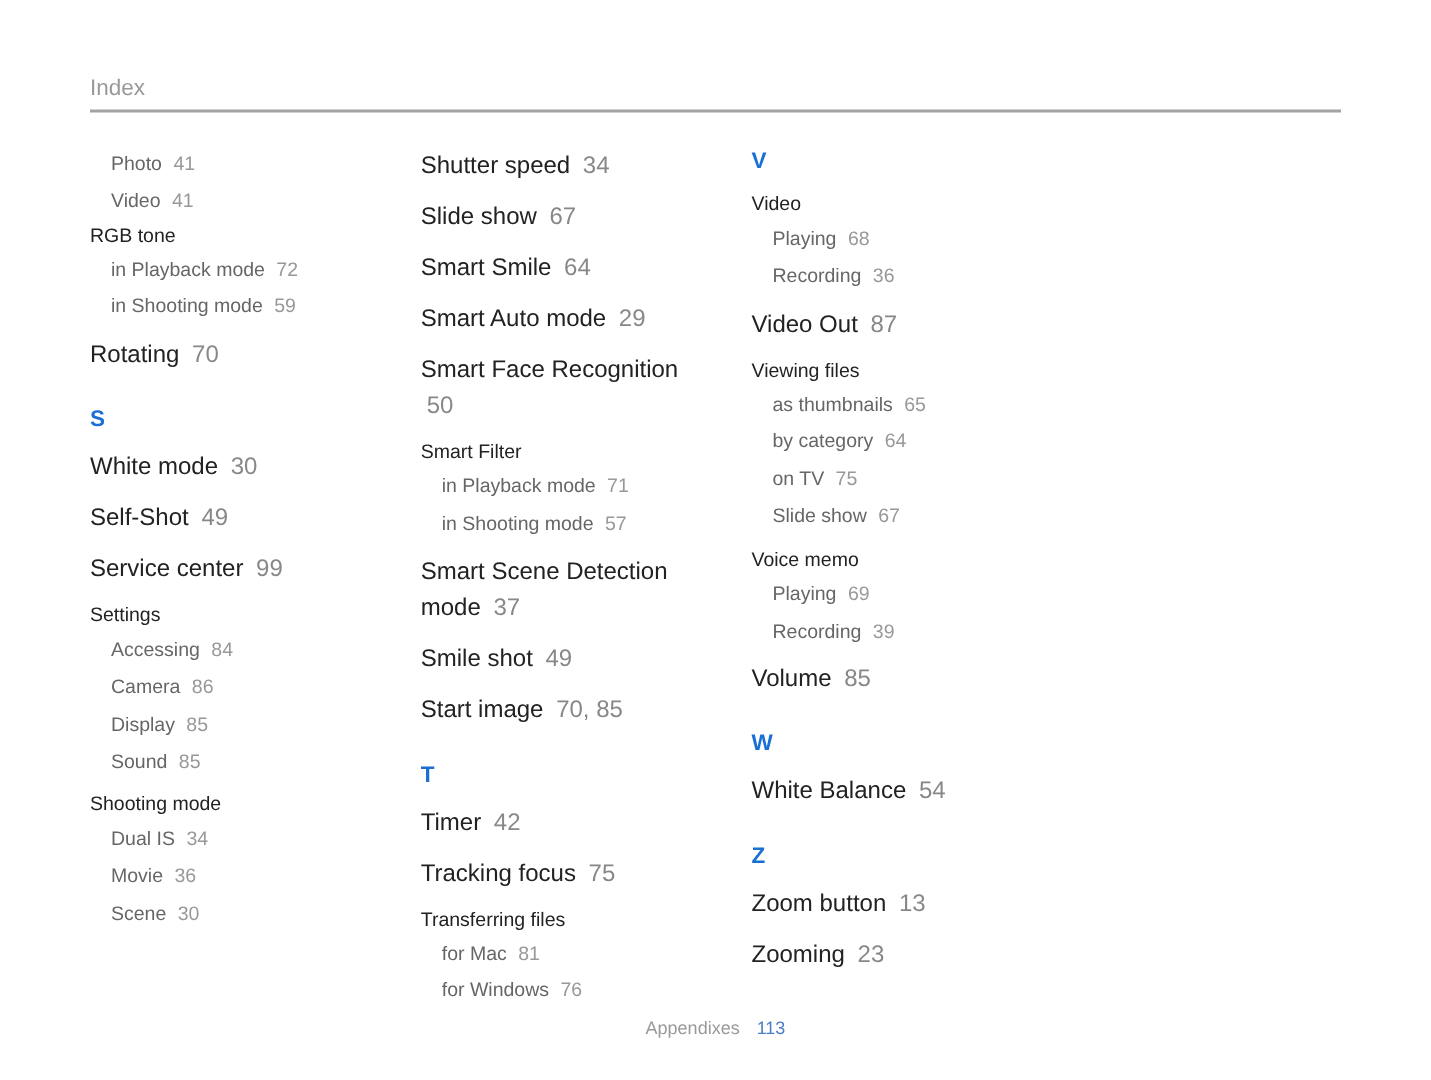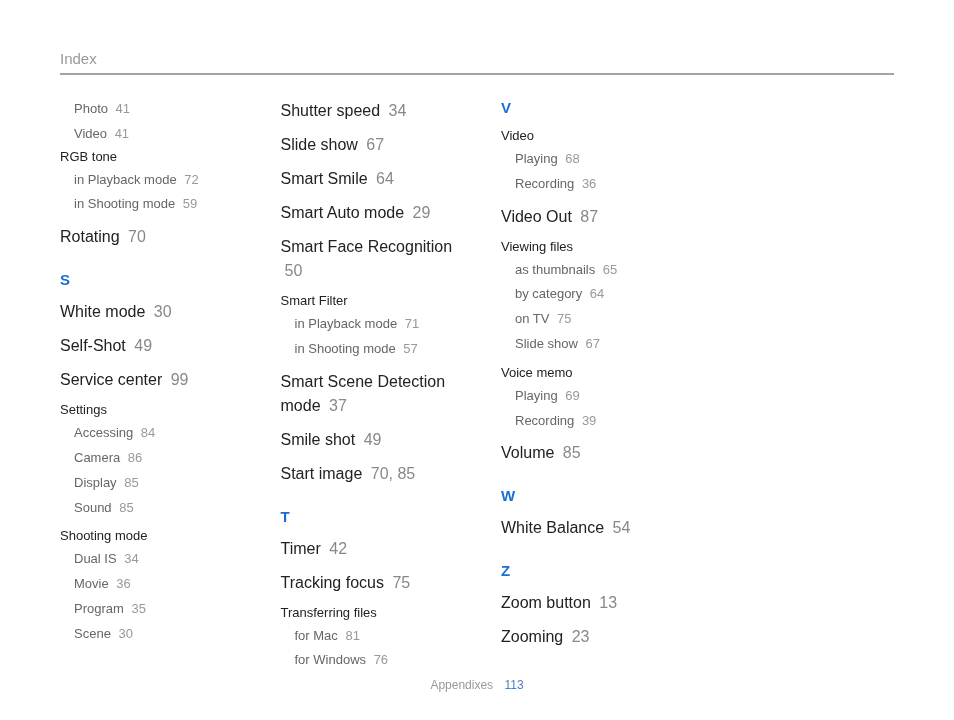--- a/index.html
+++ b/index.html
@@ -111,21 +111,20 @@
         <div class="group-label">Settings</div>
         <div class="sub-entry"><span class="label">Accessing</span><span class="pages"> 84</span></div>
         <div class="sub-entry"><span class="label">Camera</span><span class="pages"> 86</span></div>
         <div class="sub-entry"><span class="label">Display</span><span class="pages"> 85</span></div>
         <div class="sub-entry"><span class="label">Sound</span><span class="pages"> 85</span></div>
       </div>
       <div class="group">
         <div class="group-label">Shooting mode</div>
         <div class="sub-entry"><span class="label">Dual IS</span><span class="pages"> 34</span></div>
         <div class="sub-entry"><span class="label">Movie</span><span class="pages"> 36</span></div>
-        <div class="sub-entry"><span class="label">Program</span><span class="pages"> 35</span></div>
         <div class="sub-entry"><span class="label">Scene</span><span class="pages"> 30</span></div>
       </div>
     </div>
   <div class="column" id="col-1">
       <div class="entry"><span class="label">Shutter speed</span><span class="pages"> 34</span></div>
       <div class="entry"><span class="label">Slide show</span><span class="pages"> 67</span></div>
       <div class="entry"><span class="label">Smart Smile</span><span class="pages"> 64</span></div>
       <div class="entry"><span class="label">Smart Auto mode</span><span class="pages"> 29</span></div>
       <div class="entry"><span class="label">Smart Face Recognition</span><span class="pages"> 50</span></div>
       <div class="group">

